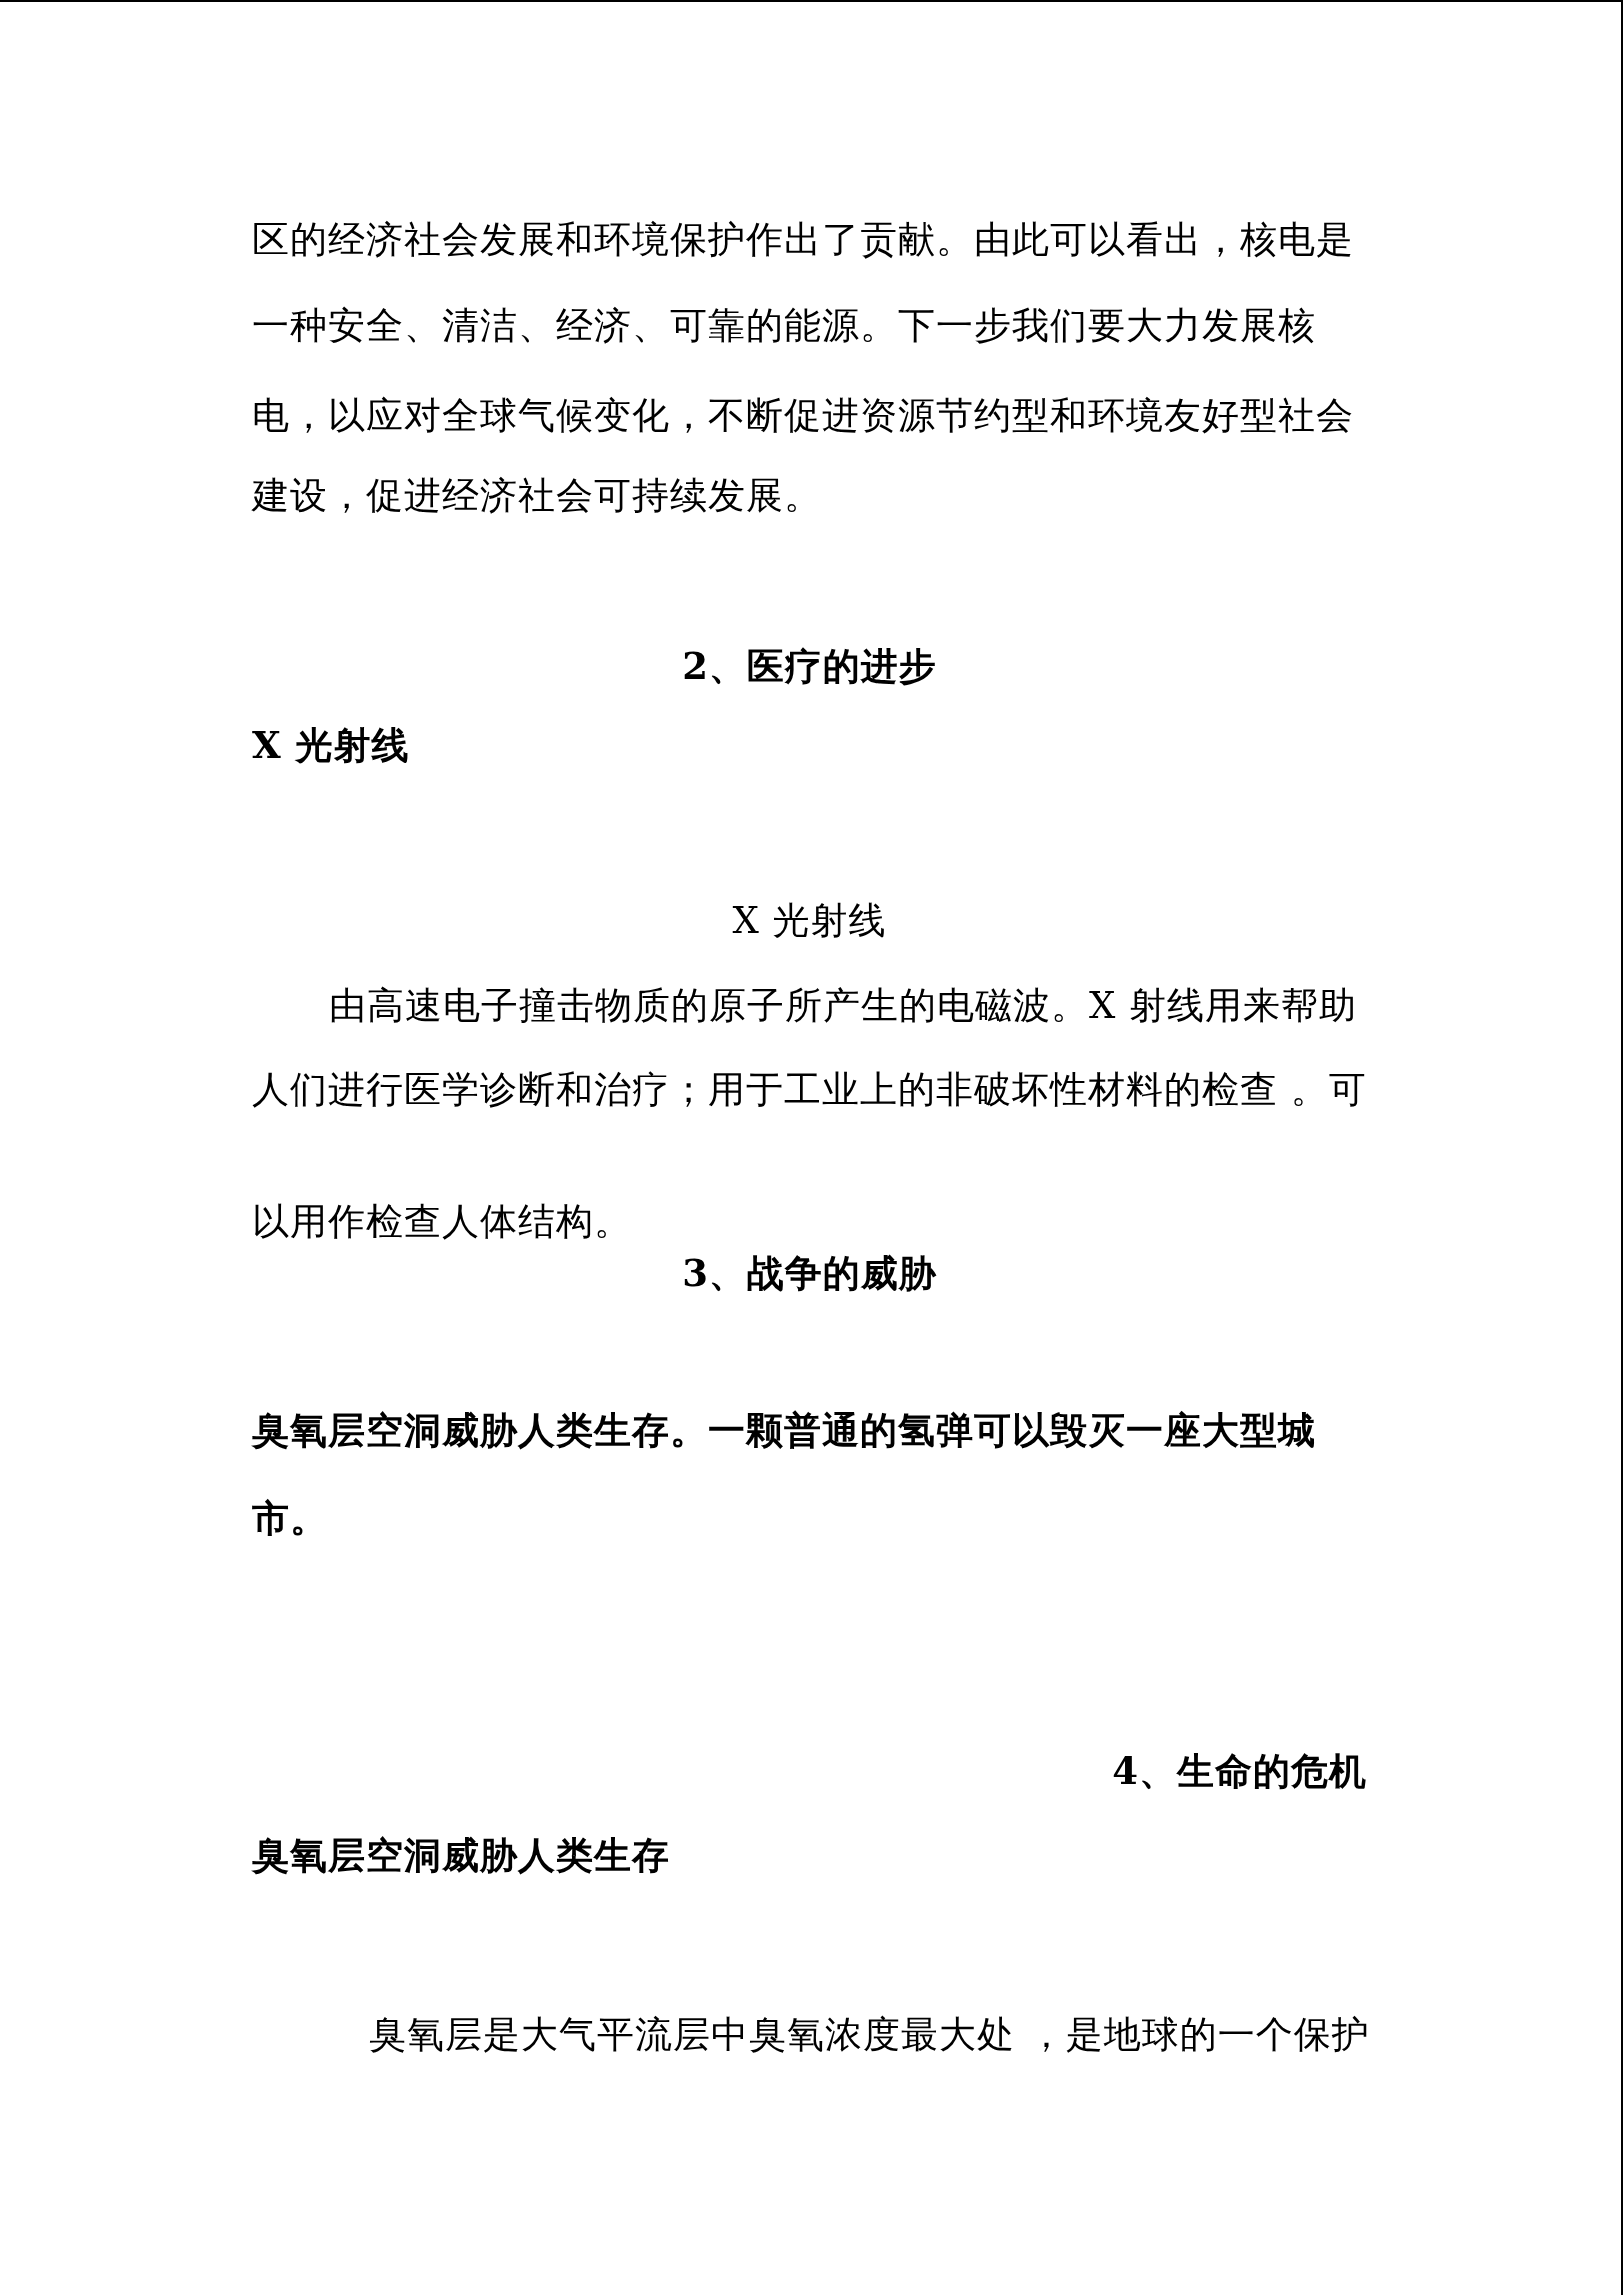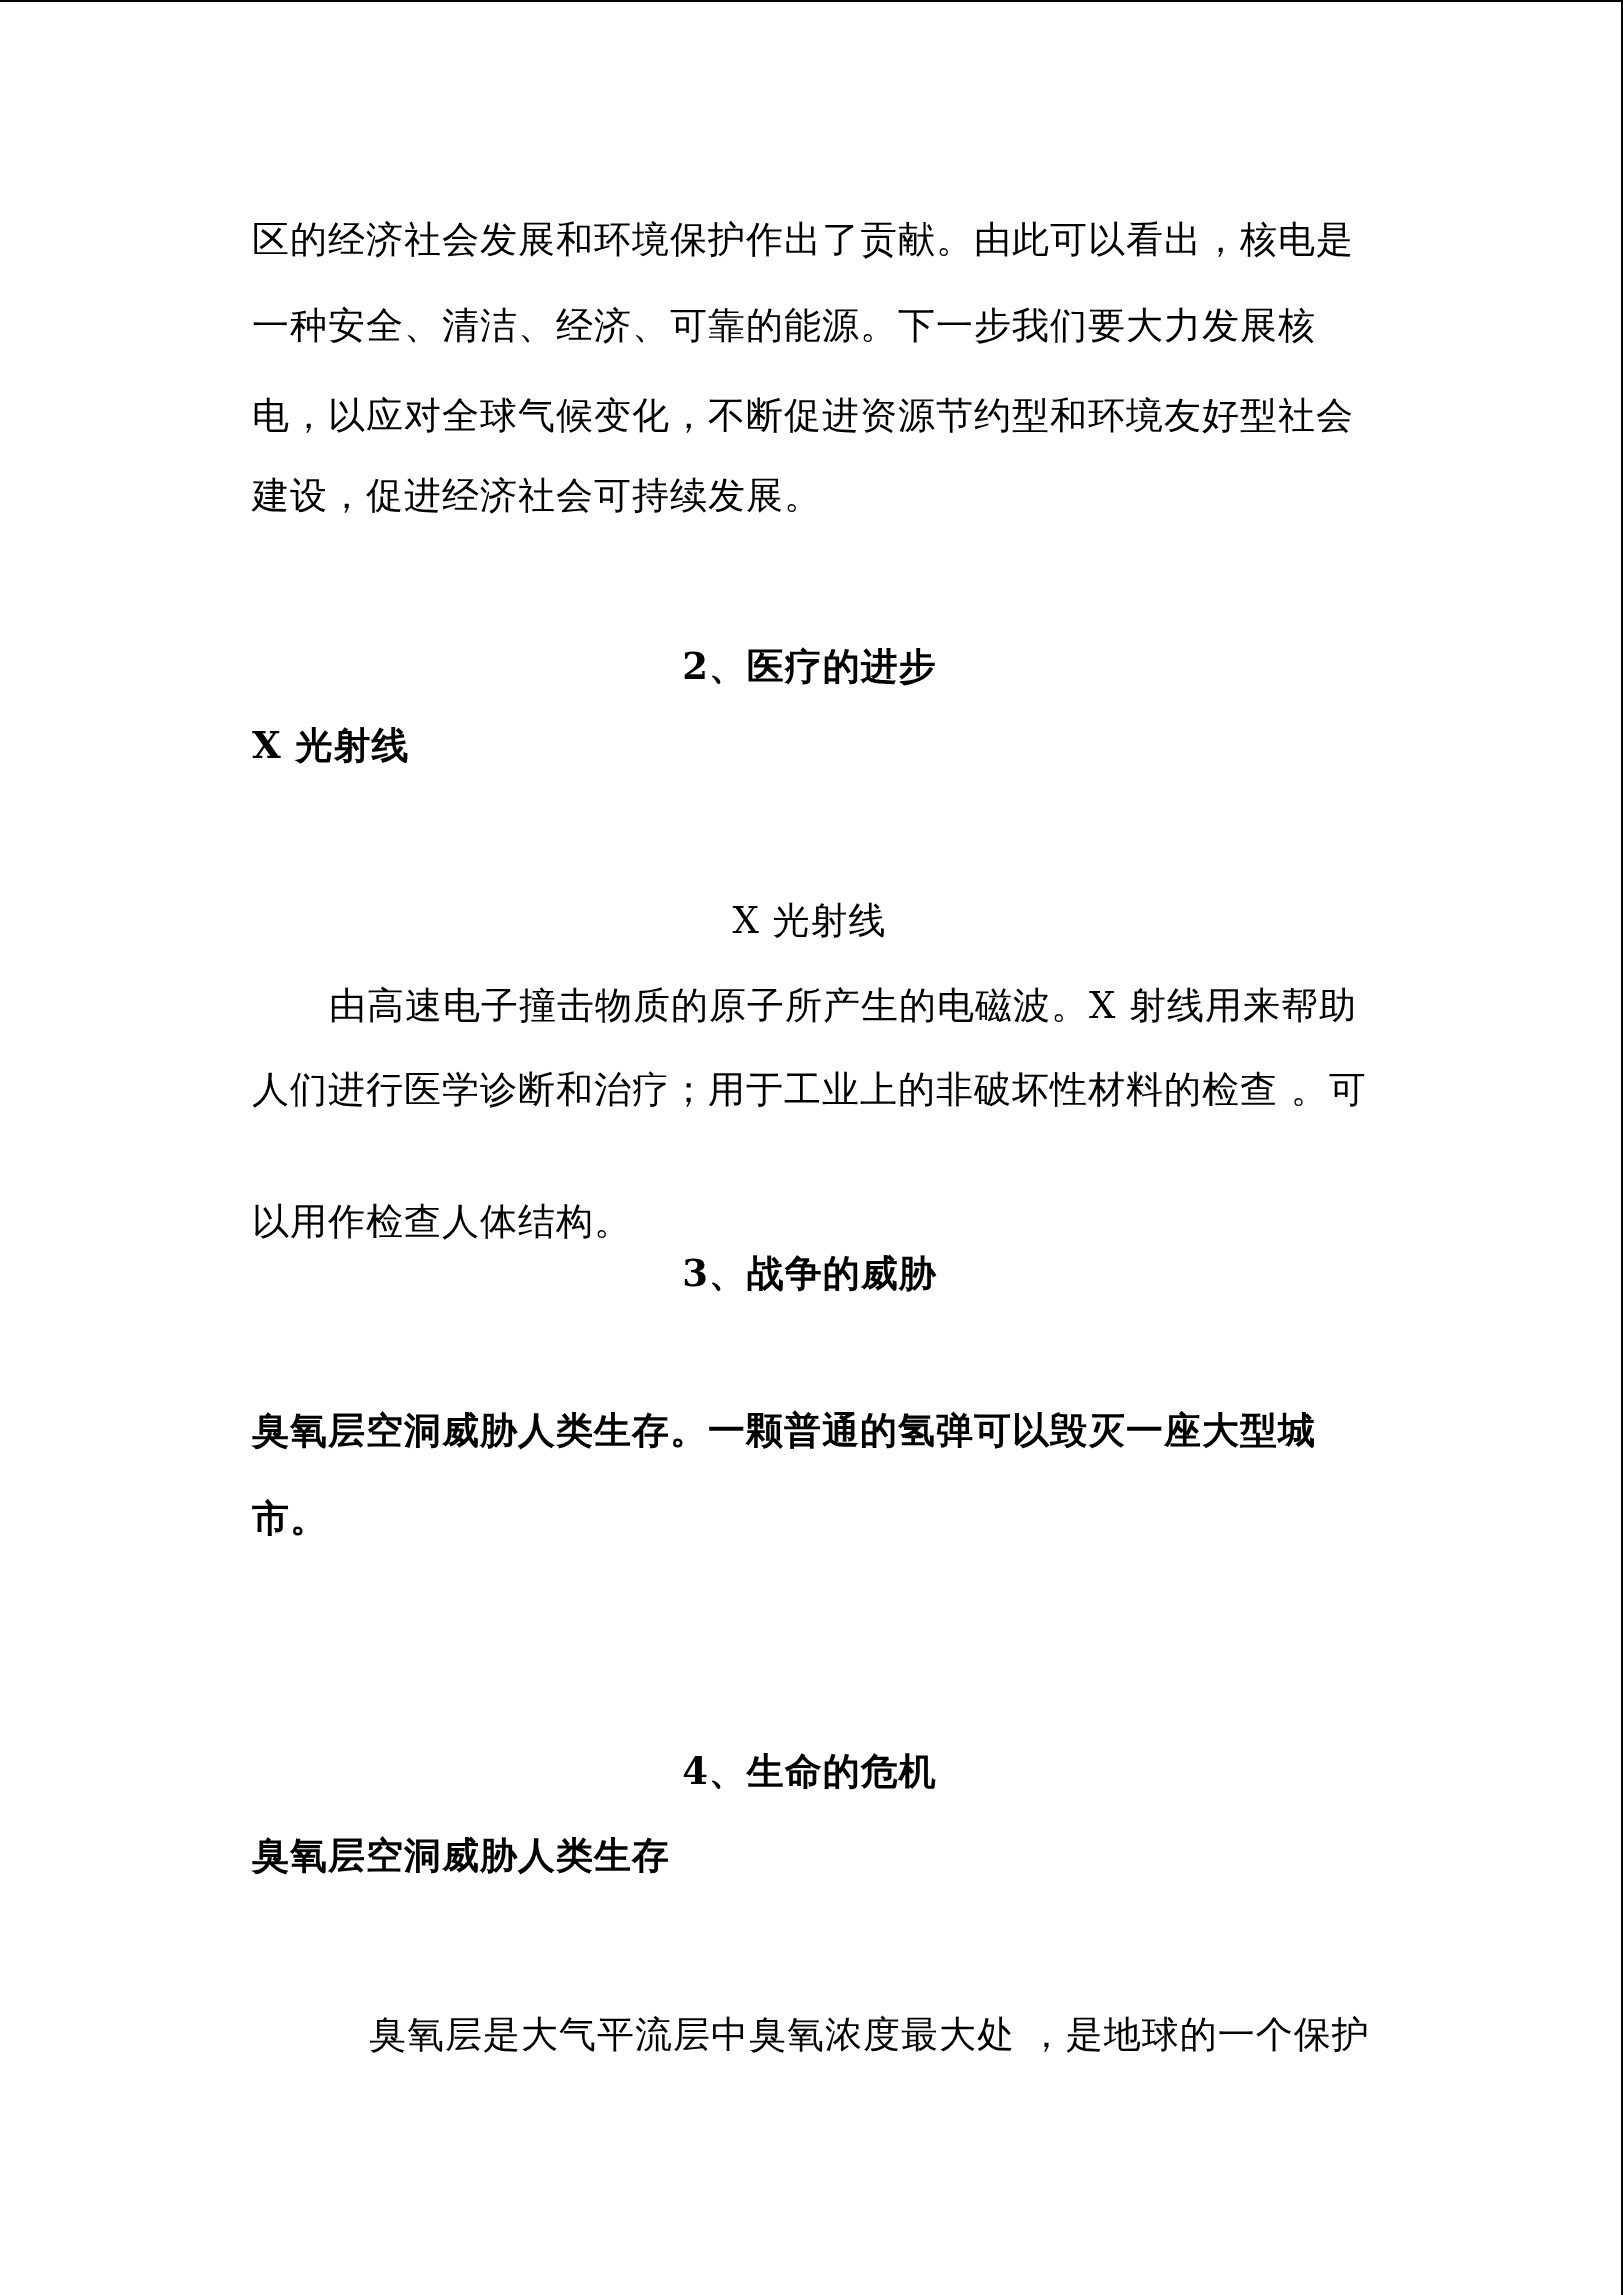--- a/index.html
+++ b/index.html
@@ -68,19 +68,19 @@
     <div class="line" style="top:1154px;margin-top:40px;">以用作检查人体结构。</div>
   </div>
 
   <div>
     <div class="line bold center" style="top:1246px;">3、战争的威胁</div>
     <div class="line bold" style="top:1403px;">臭氧层空洞威胁人类生存。一颗普通的氢弹可以毁灭一座大型城</div>
     <div class="line bold" style="top:1491px;">市。</div>
   </div>
 
   <div>
-    <div class="line bold center" style="top:1744px;">4、生命的危机</div>
+    <div class="line bold center" style="top:1744px;text-align:right;">4、生命的危机</div>
     <div class="line bold" style="top:1828px;">臭氧层空洞威胁人类生存</div>
     <div class="line indent" style="top:2007px;margin-left:40px;">臭氧层是大气平流层中臭氧浓度最大处 ，是地球的一个保护</div>
   </div>
 
 </div>
 
 
 </body></html>

